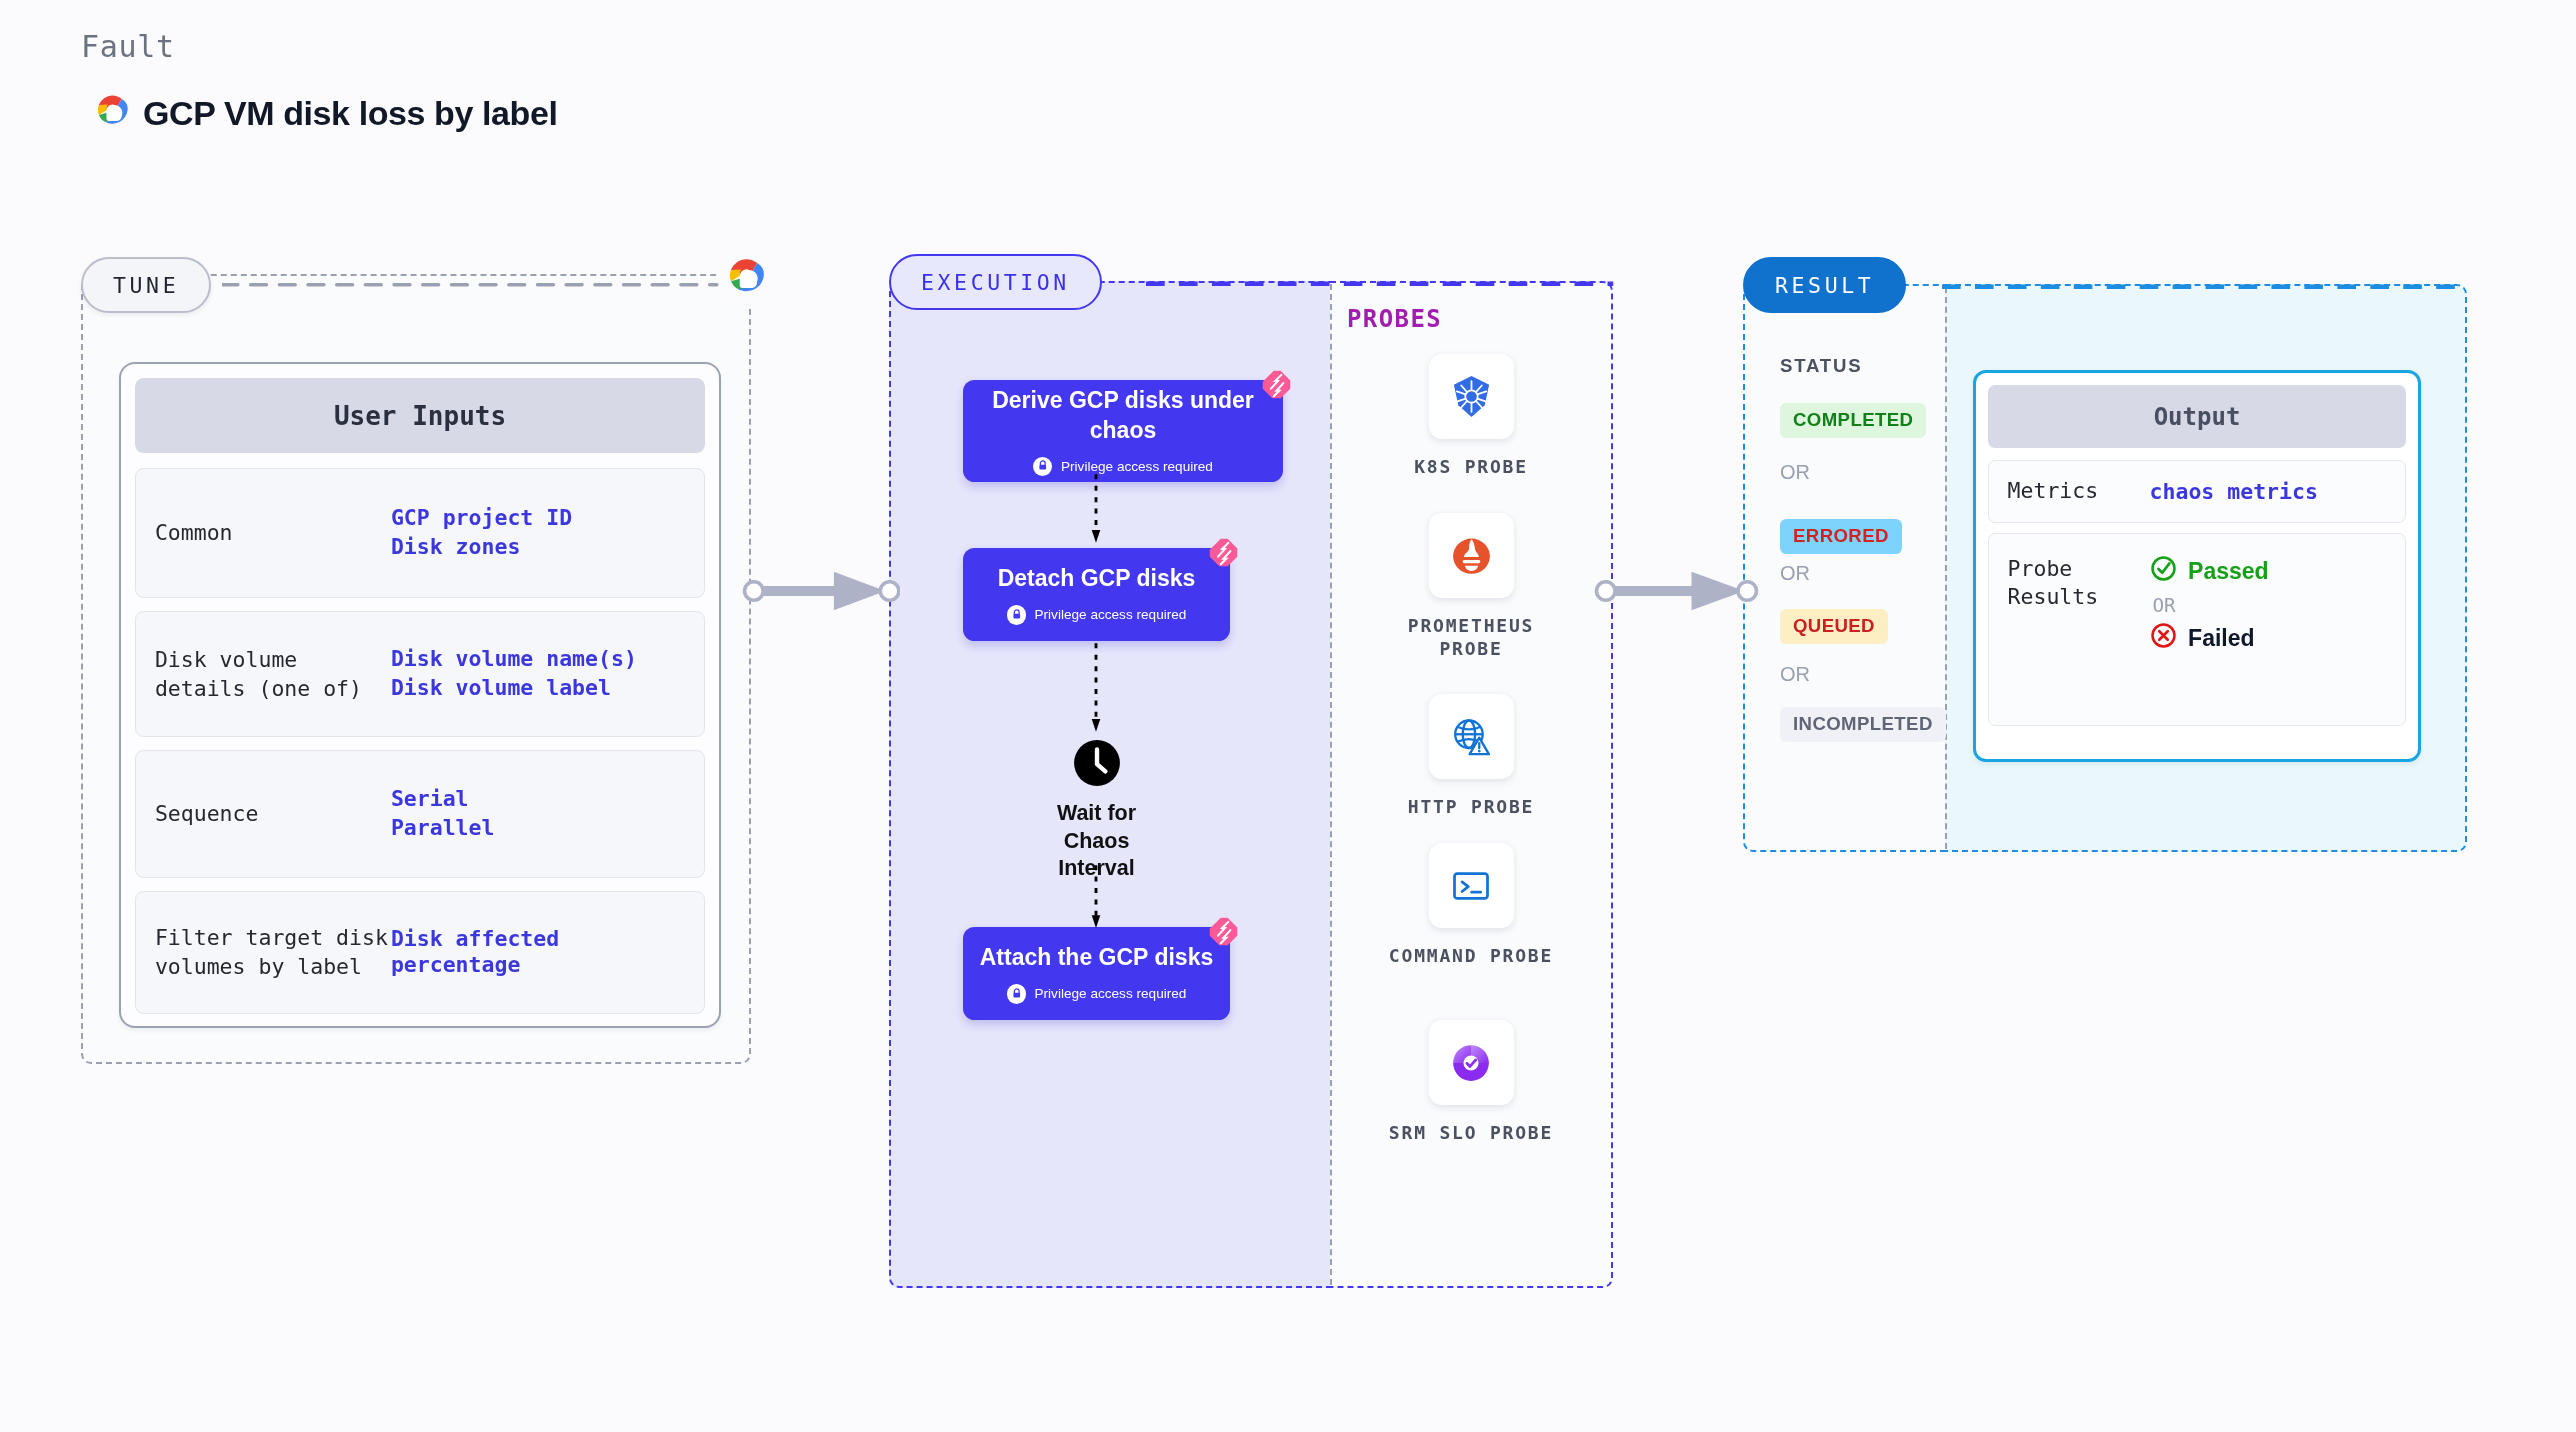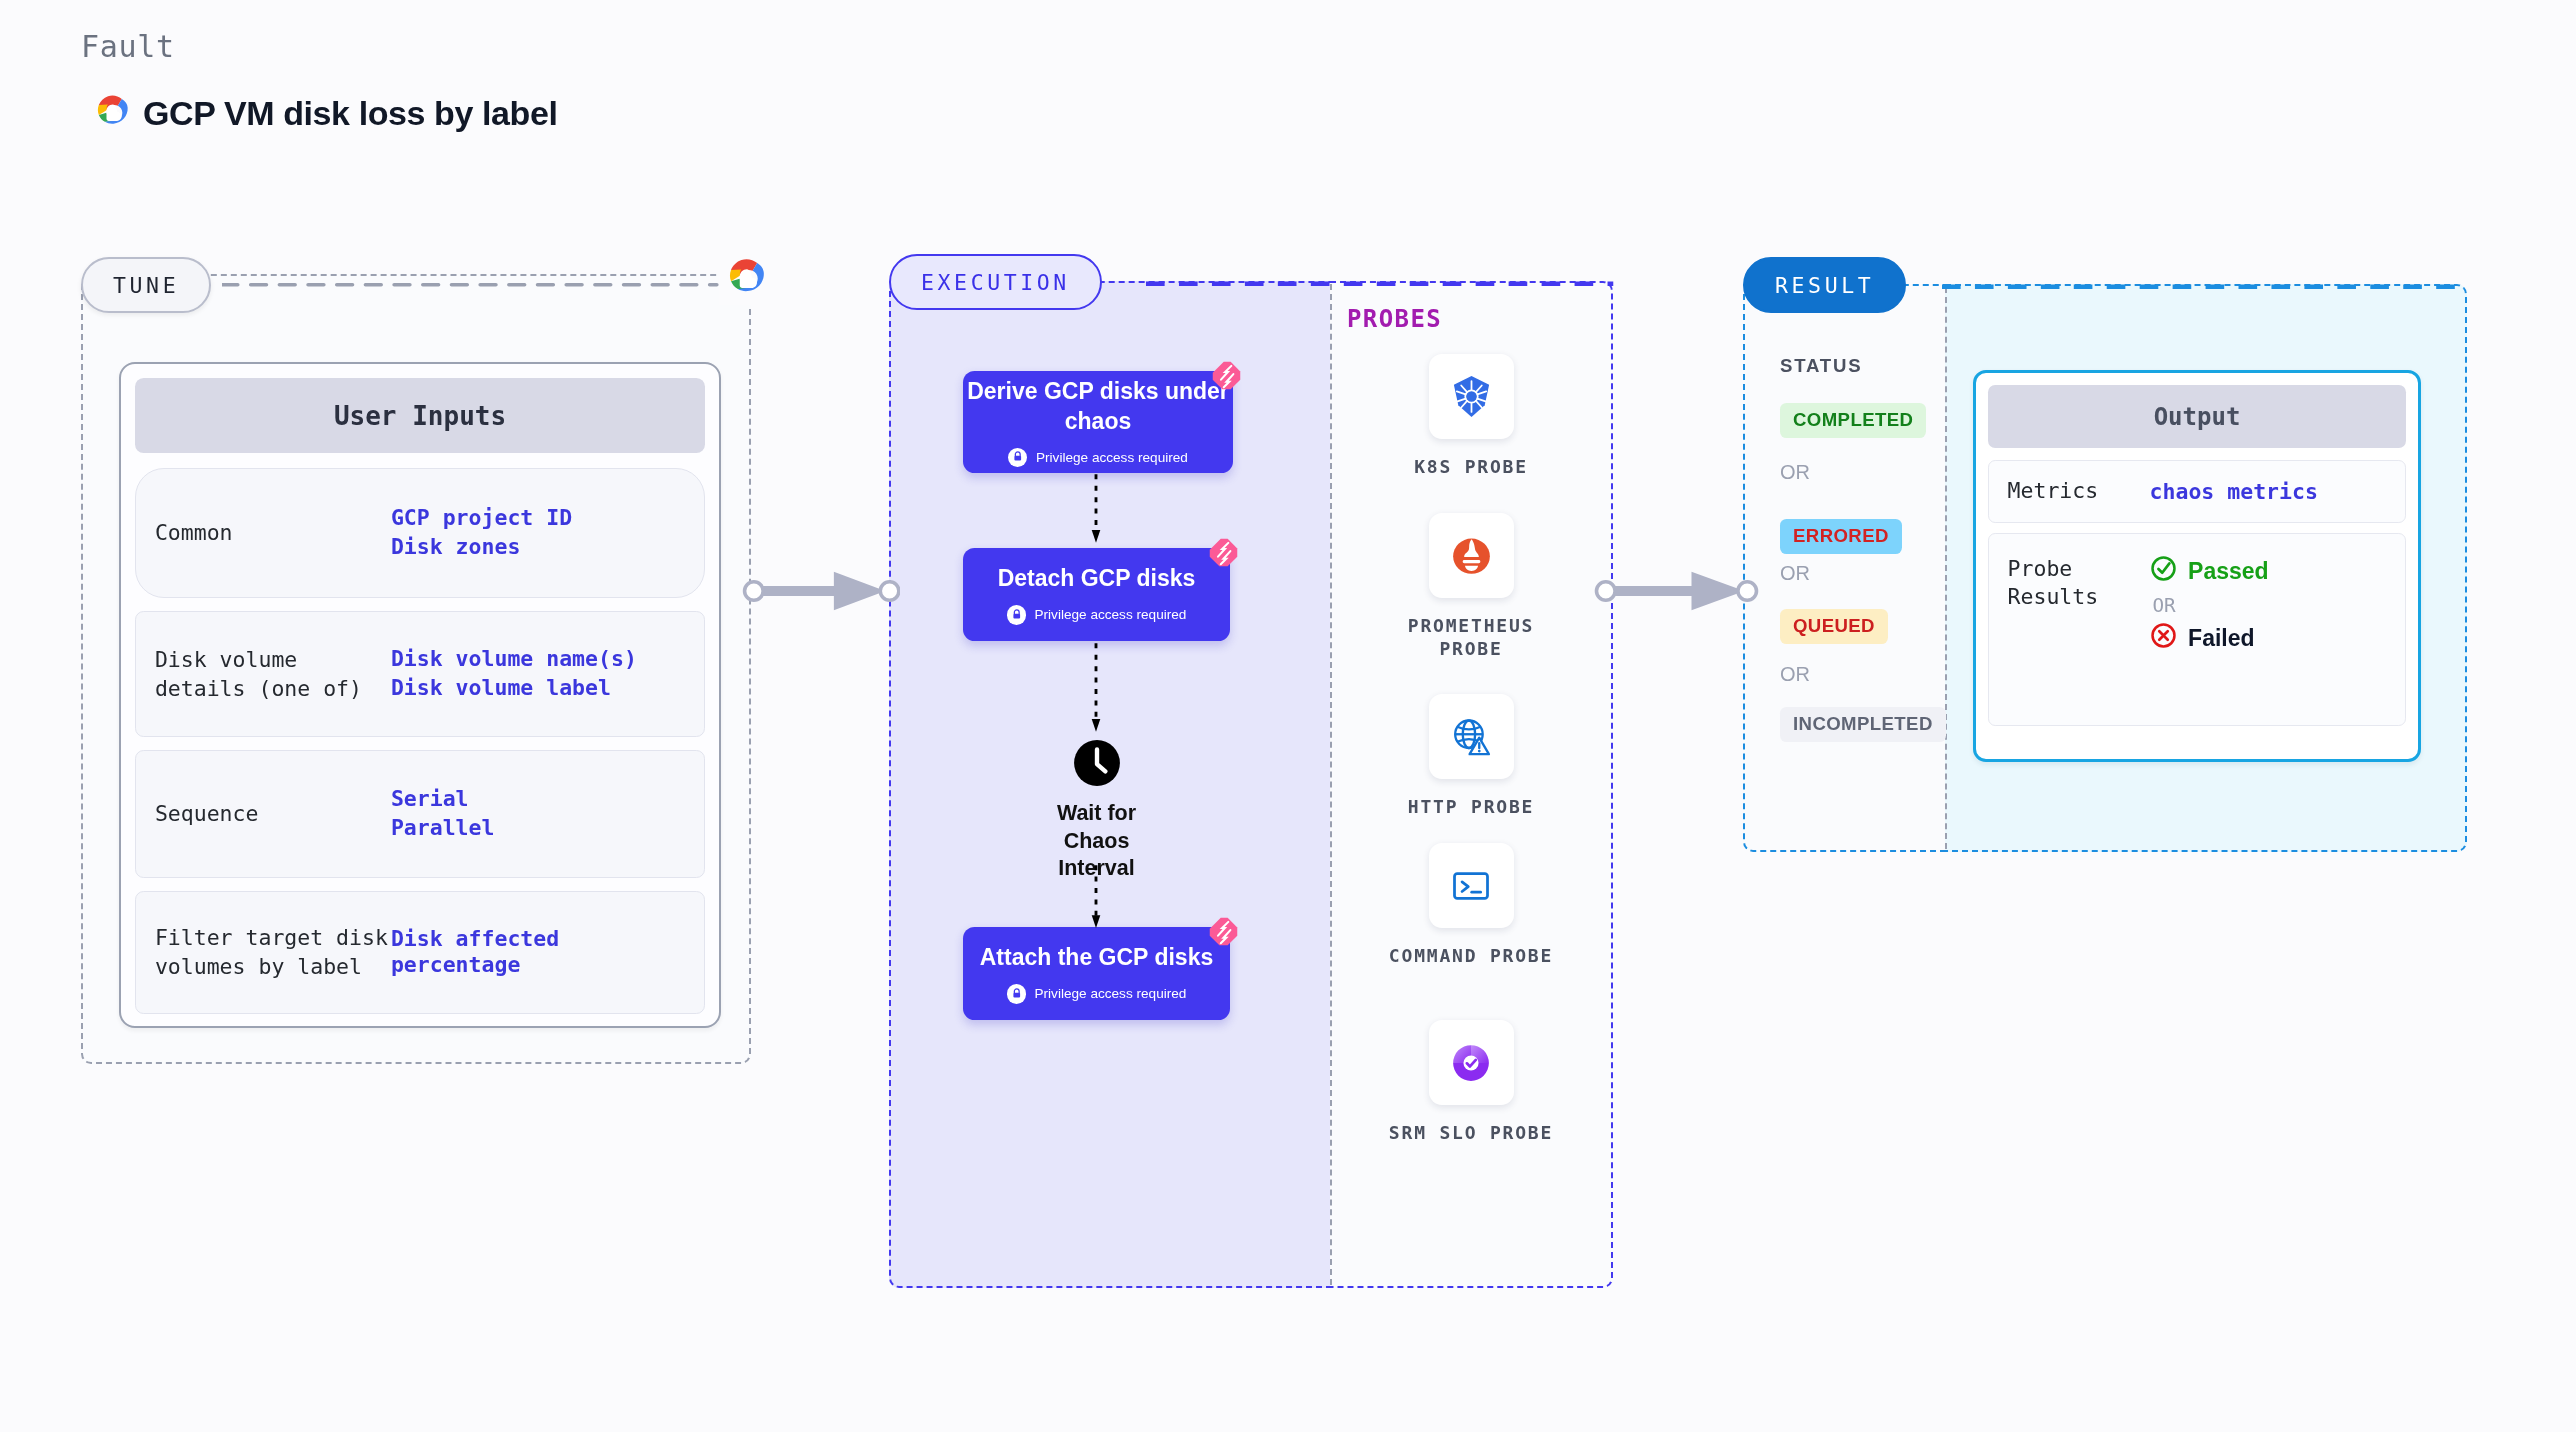--- a/index.html
+++ b/index.html
@@ -67,21 +67,21 @@
   .ui-row .k {
     width: 236px; flex: none;
     font-family: "DejaVu Sans Mono", monospace;
     font-size: 21.5px; color: #25292f; line-height: 1.35;
   }
   .ui-row .v {
     display: flex; flex-direction: column; gap: 3px;
     font-family: "DejaVu Sans Mono", monospace;
     font-size: 21.5px; font-weight: 700; color: #3b37dd; line-height: 1.2;
   }
-  .r-common  { height: 130px; border-radius: 29px; }
+  .r-common  { height: 130px; }
   .r-disk    { height: 126px; }
   .r-seq     { height: 128px; }
   .r-filter  { height: 123px; margin-bottom: 0; }
 
   .tune-provider-logo {
     position: absolute; left: 719px; top: 252px;
     width: 53px; height: 53px; background: #fbfbfd; z-index: 5;
     display: flex; align-items: center; justify-content: center;
   }
 
@@ -123,21 +123,21 @@
     color: #fff;
   }
   .node .n-title { font-size: 23px; font-weight: 700; line-height: 1.28; text-align: center; }
   .node .n-sub { display: flex; align-items: center; gap: 8.6px; margin-top: 11.5px; font-size: 13.6px; font-weight: 500; }
   .lock-badge {
     width: 19.3px; height: 19.3px; border-radius: 50%;
     background: #fff; display: flex; align-items: center; justify-content: center; flex: none;
   }
   .litmus-corner { position: absolute; right: -10px; top: -12px; width: 33px; height: 33px; }
 
-  .node-derive { left: 963px; top: 371px; width: 270px; height: 102px; }
+  .node-derive { left: 963px; top: 380px; width: 320px; height: 102px; }
   .node-detach { left: 963px; top: 548px; width: 267px; height: 93px; }
   .node-attach { left: 963px; top: 927px; width: 267px; height: 93px; }
   .clock-wrap { position: absolute; left: 1032px; top: 738px; width: 129px; text-align: center; }
   .clock-lbl { margin-top: 10px; font-size: 21.5px; font-weight: 700; color: #111; line-height: 1.28; }
 
   .probe {
     position: absolute; width: 178px; text-align: center;
   }
   .probe-tile {
     width: 85px; height: 85px; margin: 0 auto;

